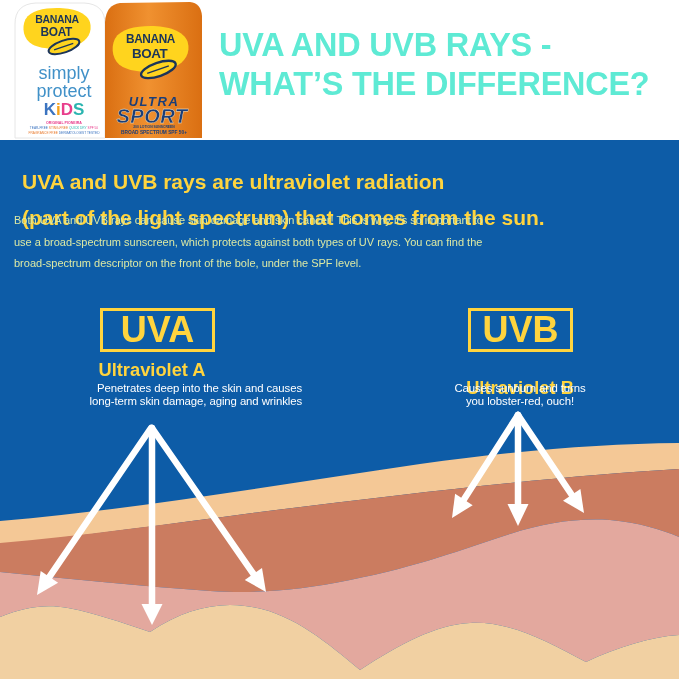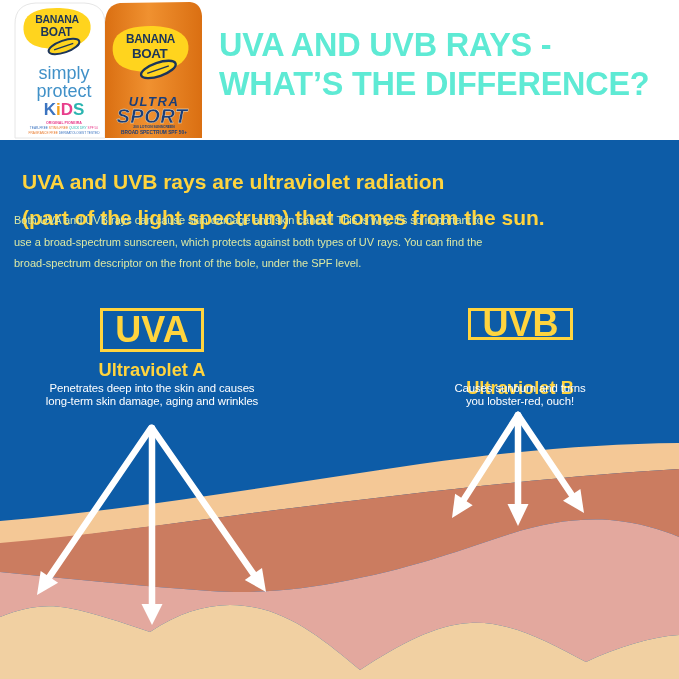--- a/index.html
+++ b/index.html
@@ -9,27 +9,27 @@
   
   #whitebox{left:0;top:0;width:679px;height:140px;background:#fff;}
   
   #title{left:219px;top:26px;color:#5eead4;font-weight:bold;font-size:32.4px;line-height:39px;letter-spacing:-0.2px;}
   
   #heading{left:22px;top:164px;color:#FFD43E;font-weight:bold;font-size:21px;line-height:36px;}
   #para{left:14px;top:210px;color:#DCE9A4;font-size:11px;line-height:21.7px;}
   
   .uvbox{border:3px solid #FFD43E;color:#FFD43E;font-weight:bold;font-size:36px;
          display:flex;align-items:center;justify-content:center;box-sizing:border-box;}
-  #uvabox{left:100px;top:308px;width:104px;height:44px;}
-  #uvbbox{left:468px;top:308px;width:105px;height:32px;}
+  #uvabox{left:100px;top:308px;width:115px;height:44px;}
+  #uvbbox{left:468px;top:308px;width:105px;height:44px;}
   .sub{width:300px;text-align:center;color:#FFD43E;font-weight:bold;font-size:18.3px;line-height:22px;}
   #suba{left:2px;top:359px;}
   #subb{left:370px;top:377px;}
   .desc{width:300px;text-align:center;color:#fff;font-size:11.4px;line-height:13.4px;letter-spacing:-0.1px;}
-  #desca{left:2px;top:382px;}
+  #desca{left:2px;top:382px;text-align:right;}
   #descb{left:370px;top:382px;}
   svg{display:block;}
 </style>
 </head>
 <body>
 <div class="abs" id="whitebox"></div>
 
 <div class="abs" id="title">UVA AND UVB RAYS -<br>WHAT’S THE DIFFERENCE?</div>
 <div class="abs" id="heading">UVA and UVB rays are ultraviolet radiation<br>(part of the light spectrum) that comes from the sun.</div>
 <div class="abs" id="para">Both UVA and UVB rays can cause skin damage and skin cancer! This is why it’s so important to<br>use a broad-spectrum sunscreen, which protects against both types of UV rays. You can find the<br>broad-spectrum descriptor on the front of the bole, under the SPF level.</div>

